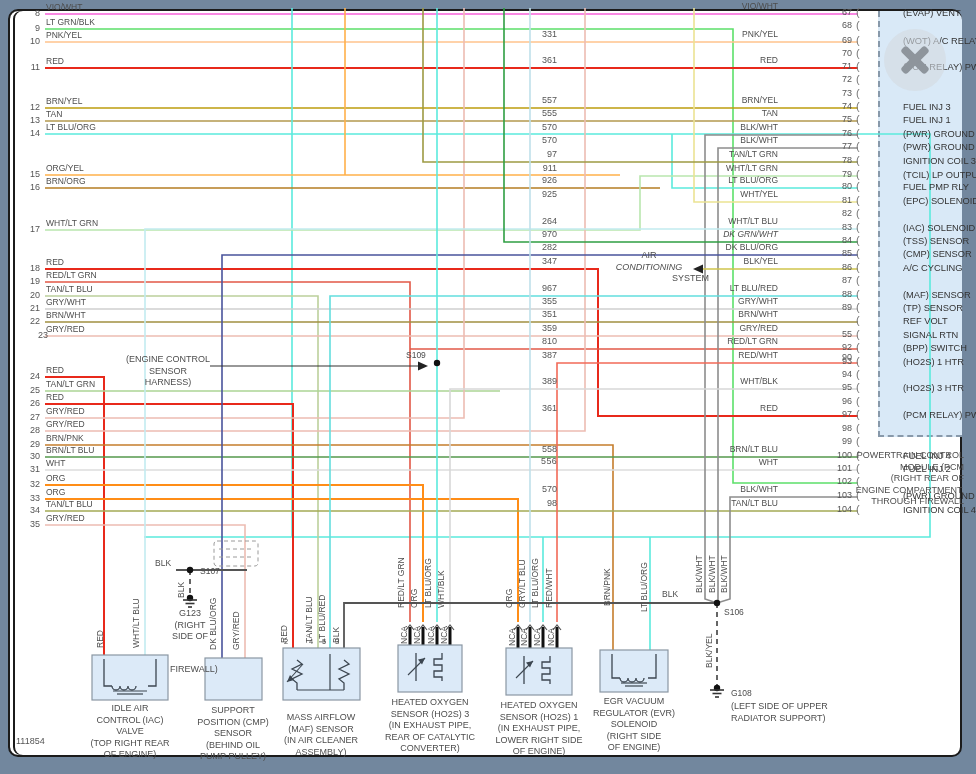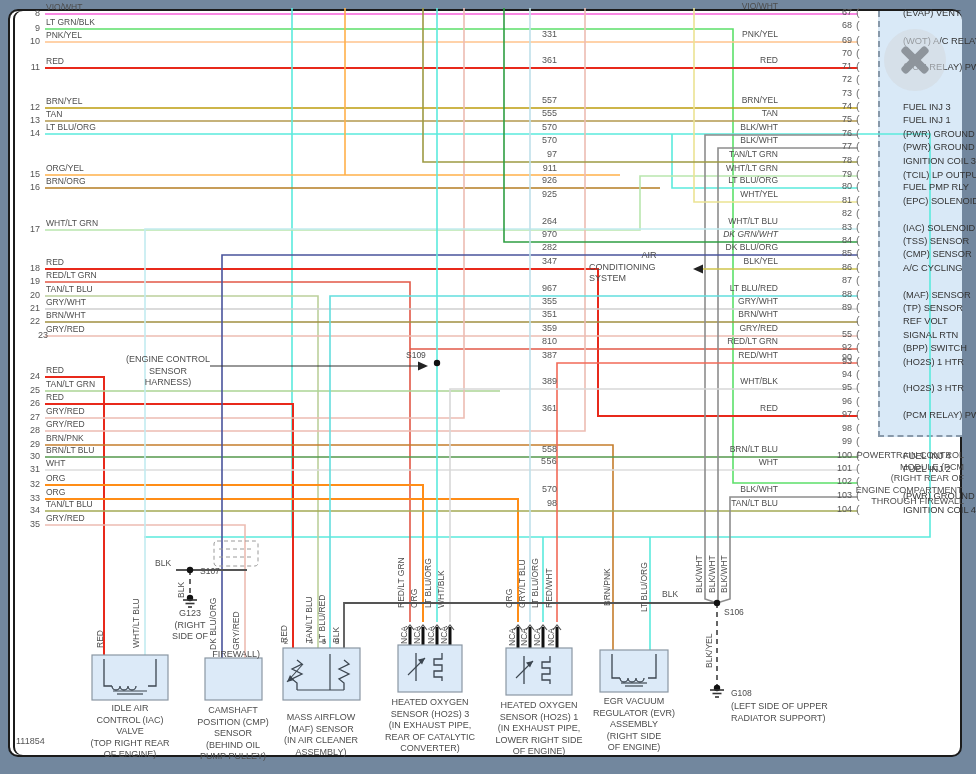--- a/index.html
+++ b/index.html
@@ -157,42 +157,42 @@
     <line x1="621" y1="683" x2="647" y2="683" stroke="#3c4650" stroke-width="1.2"></line>
     <line x1="625" y1="686" x2="643" y2="686" stroke="#3c4650" stroke-width="1.2"></line>
   </svg>
 
 <div id="labels">
     <div class="cap" style="position: absolute; left: 65px; top: 703px;">IDLE AIR</div>
     <div class="cap" style="position: absolute; left: 65px; top: 714.5px;">CONTROL (IAC)</div>
     <div class="cap" style="position: absolute; left: 65px; top: 726px;">VALVE</div>
     <div class="cap" style="position: absolute; left: 65px; top: 737.5px;">(TOP RIGHT REAR</div>
     <div class="cap" style="position: absolute; left: 65px; top: 749px;">OF ENGINE)</div>
-    <div class="cap" style="position: absolute; left: 168px; top: 705px;">CAMSHAFT</div>
+    <div class="cap" style="position: absolute; left: 168px; top: 705px;">SUPPORT</div>
     <div class="cap" style="position: absolute; left: 168px; top: 716.5px;">POSITION (CMP)</div>
     <div class="cap" style="position: absolute; left: 168px; top: 728px;">SENSOR</div>
     <div class="cap" style="position: absolute; left: 168px; top: 739.5px;">(BEHIND OIL</div>
     <div class="cap" style="position: absolute; left: 168px; top: 751px;">PUMP PULLEY)</div>
     <div class="cap" style="position: absolute; left: 256px; top: 712px;">MASS AIRFLOW</div>
     <div class="cap" style="position: absolute; left: 256px; top: 723.5px;">(MAF) SENSOR</div>
     <div class="cap" style="position: absolute; left: 256px; top: 735px;">(IN AIR CLEANER</div>
     <div class="cap" style="position: absolute; left: 256px; top: 746.5px;">ASSEMBLY)</div>
     <div class="cap" style="position: absolute; left: 365px; top: 697px;">HEATED OXYGEN</div>
     <div class="cap" style="position: absolute; left: 365px; top: 708.5px;">SENSOR (HO2S) 3</div>
     <div class="cap" style="position: absolute; left: 365px; top: 720px;">(IN EXHAUST PIPE,</div>
     <div class="cap" style="position: absolute; left: 365px; top: 731.5px;">REAR OF CATALYTIC</div>
     <div class="cap" style="position: absolute; left: 365px; top: 743px;">CONVERTER)</div>
     <div class="cap" style="position: absolute; left: 474px; top: 700px;">HEATED OXYGEN</div>
     <div class="cap" style="position: absolute; left: 474px; top: 711.5px;">SENSOR (HO2S) 1</div>
     <div class="cap" style="position: absolute; left: 474px; top: 723px;">(IN EXHAUST PIPE,</div>
     <div class="cap" style="position: absolute; left: 474px; top: 734.5px;">LOWER RIGHT SIDE</div>
     <div class="cap" style="position: absolute; left: 474px; top: 746px;">OF ENGINE)</div>
     <div class="cap" style="position: absolute; left: 569px; top: 696px;">EGR VACUUM</div>
     <div class="cap" style="position: absolute; left: 569px; top: 707.5px;">REGULATOR (EVR)</div>
-    <div class="cap" style="position: absolute; left: 569px; top: 719px;">ASSEMBLY</div>
+    <div class="cap" style="position: absolute; left: 569px; top: 719px;">SOLENOID</div>
     <div class="cap" style="position: absolute; left: 569px; top: 730.5px;">(RIGHT SIDE</div>
     <div class="cap" style="position: absolute; left: 569px; top: 742px;">OF ENGINE)</div>
     <div class="num" style="position: absolute; left: 14px; top: 8px; width: 26px;">8</div>
     <div class="lbl" style="position: absolute; left: 46px; top: 2px;">VIO/WHT</div>
     <div class="num" style="position: absolute; left: 14px; top: 23px; width: 26px;">9</div>
     <div class="lbl" style="position: absolute; left: 46px; top: 17px;">LT GRN/BLK</div>
     <div class="num" style="position: absolute; left: 14px; top: 36px; width: 26px;">10</div>
     <div class="lbl" style="position: absolute; left: 46px; top: 30px;">PNK/YEL</div>
     <div class="num" style="position: absolute; left: 14px; top: 62px; width: 26px;">11</div>
     <div class="lbl" style="position: absolute; left: 46px; top: 56px;">RED</div>
@@ -438,26 +438,26 @@
     <div class="lbl" style="position: absolute; left: 662px; top: 589px;">BLK</div>
     <div class="lbl" style="position: absolute; left: 731px; top: 688px;">G108</div>
     <div class="lbl" style="position: absolute; left: 284px; top: 637px; font-size: 7.5px;">2</div>
     <div class="lbl" style="position: absolute; left: 309px; top: 637px; font-size: 7.5px;">4</div>
     <div class="lbl" style="position: absolute; left: 322px; top: 637px; font-size: 7.5px;">5</div>
     <div class="lbl" style="position: absolute; left: 335px; top: 637px; font-size: 7.5px;">3</div>
     <div class="blockline" style="position: absolute; left: 108px; top: 354px; width: 120px; text-align: center;">(ENGINE CONTROL</div>
     <div class="blockline" style="position: absolute; left: 108px; top: 365.5px; width: 120px; text-align: center;">SENSOR</div>
     <div class="blockline" style="position: absolute; left: 108px; top: 377px; width: 120px; text-align: center;">HARNESS)</div>
     <div class="blockline" style="position: absolute; left: 589px; top: 250px; width: 120px; text-align: center;">AIR</div>
-    <div class="blockline" style="position: absolute; left: 589px; top: 261.5px; width: 120px; text-align: left;">CONDITIONING</div>
-    <div class="blockline" style="position: absolute; left: 589px; top: 273px; width: 120px; text-align: left;">SYSTEM</div>
+    <div class="blockline" style="position: absolute; left: 589px; top: 261.5px; width: 120px; text-align: center; font-style: italic;">CONDITIONING</div>
+    <div class="blockline" style="position: absolute; left: 589px; top: 273px; width: 120px; text-align: right;">SYSTEM</div>
     <div class="blockline" style="position: absolute; left: 145px; top: 608px; width: 90px; text-align: center;">G123</div>
     <div class="blockline" style="position: absolute; left: 145px; top: 619.5px; width: 90px; text-align: center;">(RIGHT</div>
     <div class="blockline" style="position: absolute; left: 145px; top: 631px; width: 90px; text-align: center;">SIDE OF</div>
-    <div class="blockline" style="position: absolute; left: 145px; top: 649px; width: 90px; text-align: right; padding-left: 25px;">FIREWALL)</div>
+    <div class="blockline" style="position: absolute; left: 145px; top: 664px; width: 90px; text-align: left; padding-left: 25px;">FIREWALL)</div>
     <div class="blockline" style="position: absolute; left: 731px; top: 701px; width: 130px; text-align: left;">(LEFT SIDE OF UPPER</div>
     <div class="blockline" style="position: absolute; left: 731px; top: 712.5px; width: 130px; text-align: left;">RADIATOR SUPPORT)</div>
     <div class="blockline" style="position: absolute; left: 792px; top: 450px; width: 172px; text-align: right;">POWERTRAIN CONTROL</div>
     <div class="blockline" style="position: absolute; left: 792px; top: 461.5px; width: 172px; text-align: right;">MODULE (PCM</div>
     <div class="blockline" style="position: absolute; left: 792px; top: 473px; width: 172px; text-align: right;">(RIGHT REAR OF</div>
     <div class="blockline" style="position: absolute; left: 792px; top: 484.5px; width: 172px; text-align: right;">ENGINE COMPARTMENT,</div>
     <div class="blockline" style="position: absolute; left: 792px; top: 496px; width: 172px; text-align: right;">THROUGH FIREWALL</div>
   </div>
 
 <div id="close-btn" title="">

